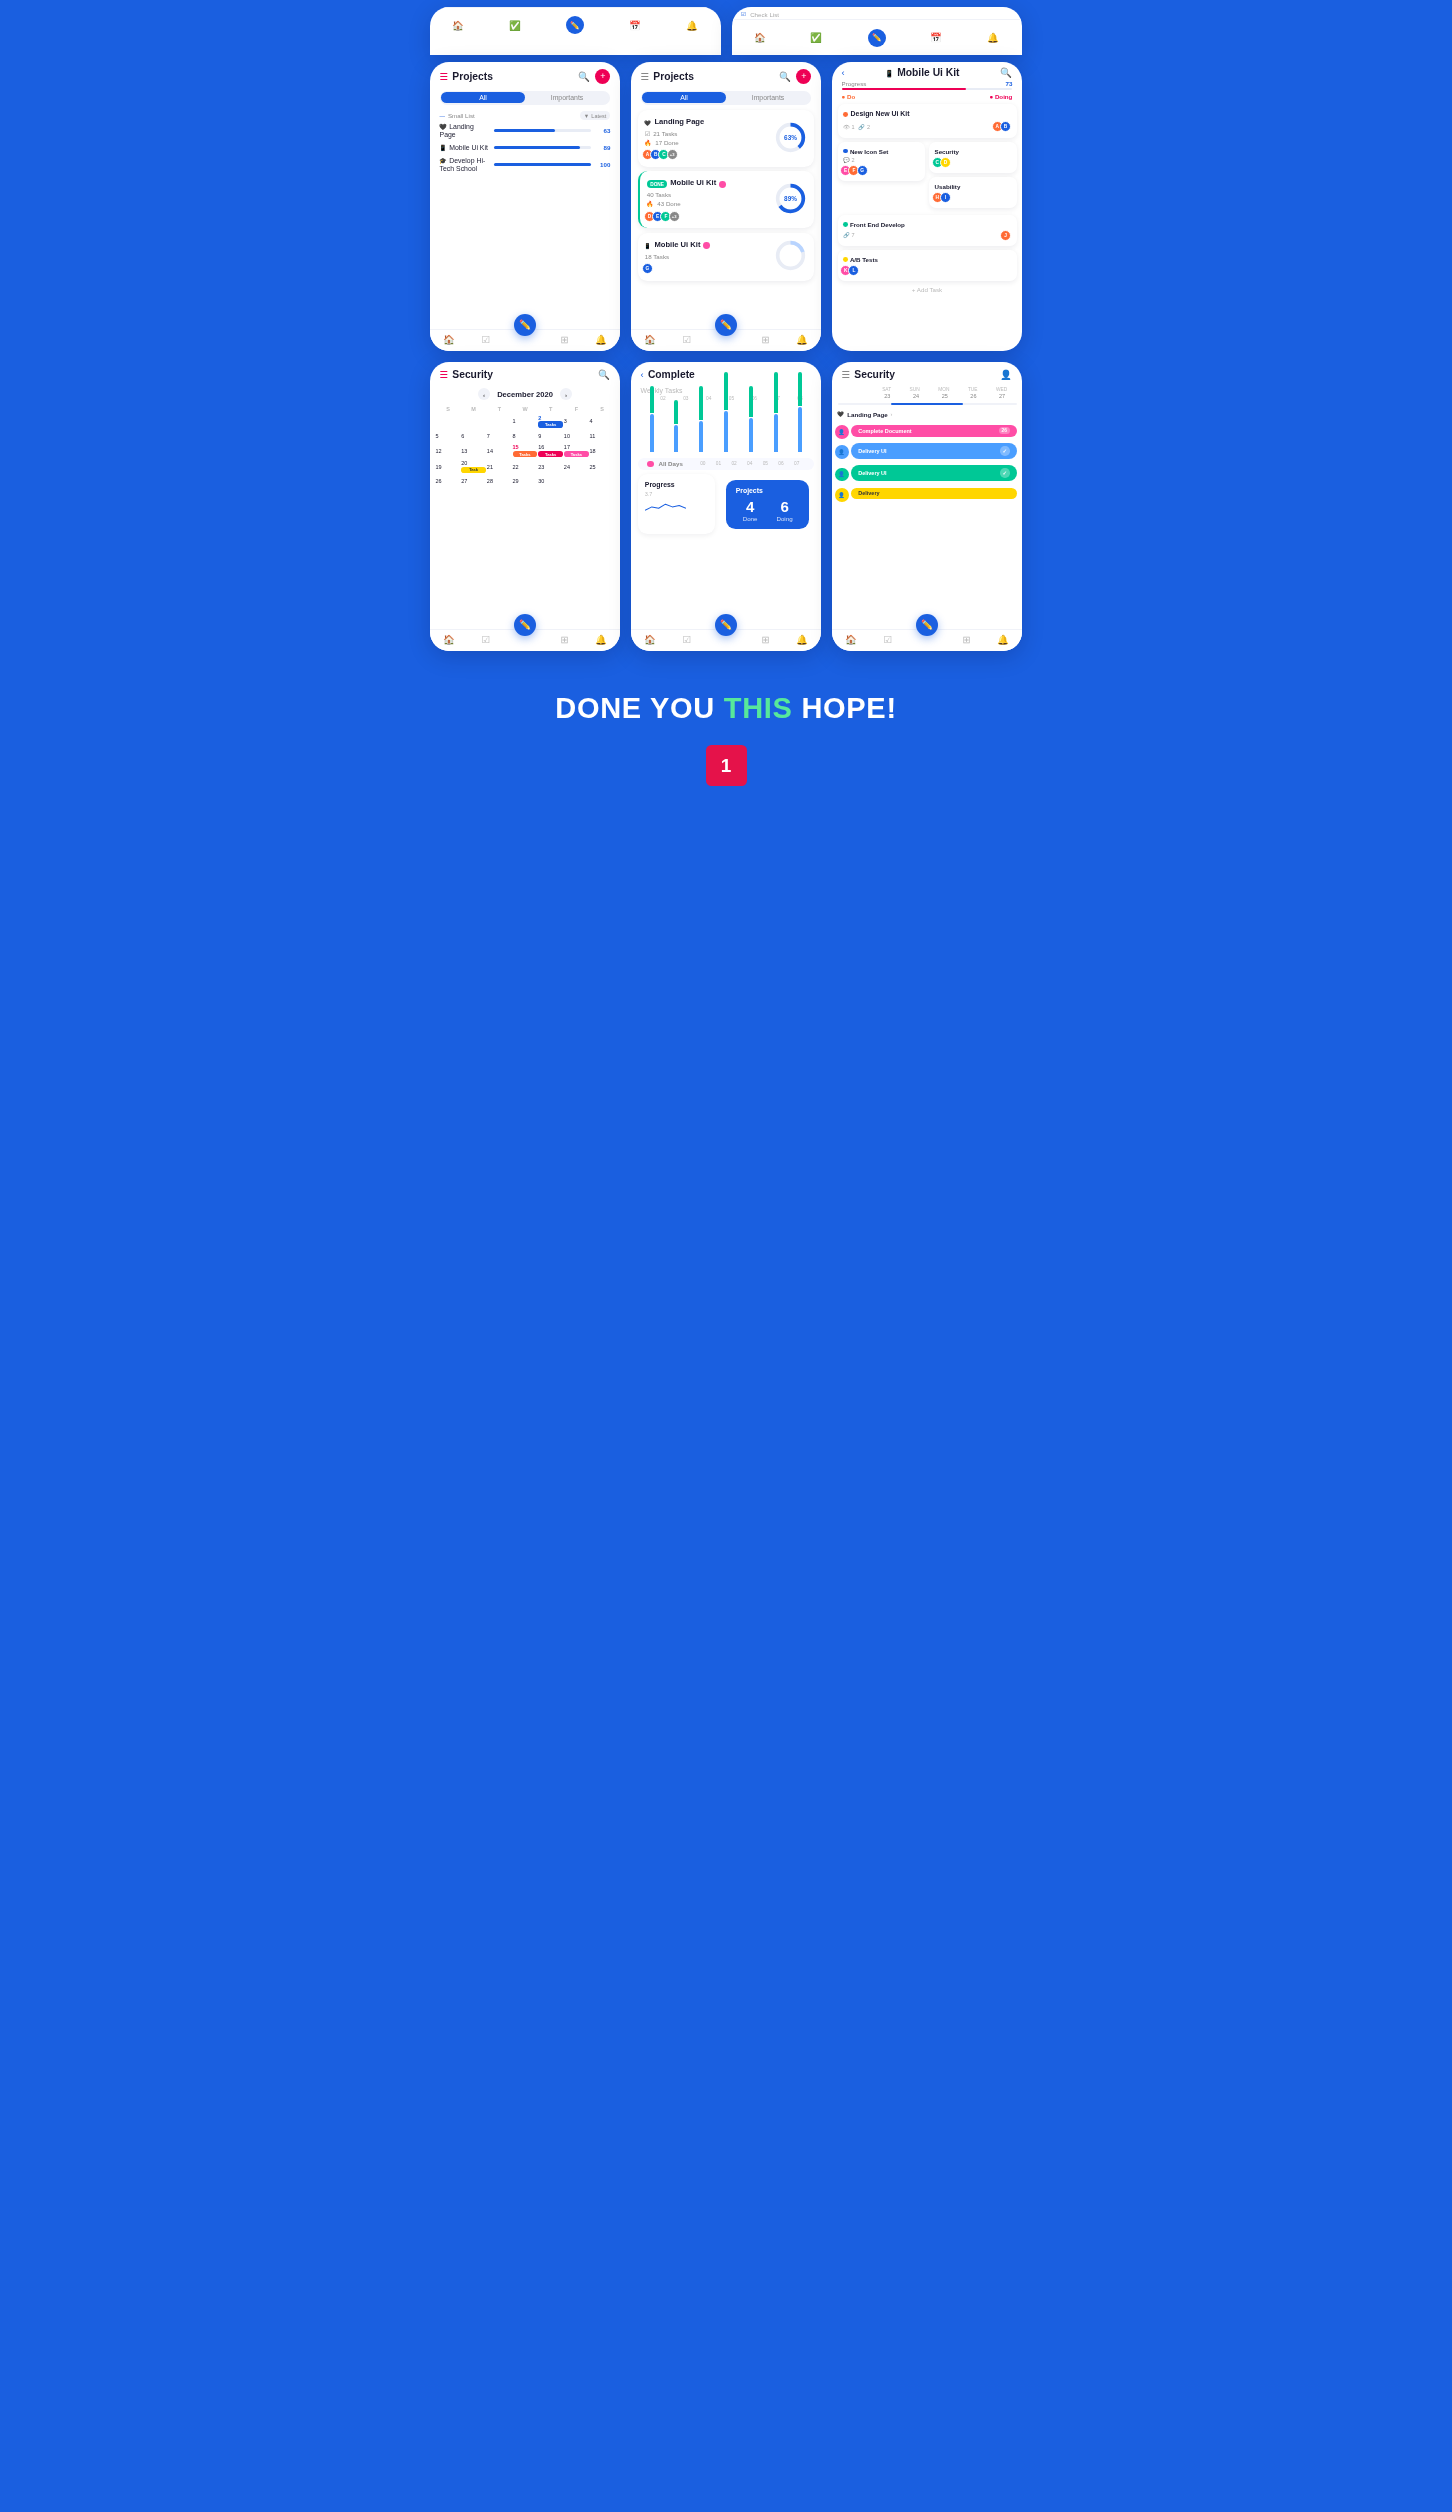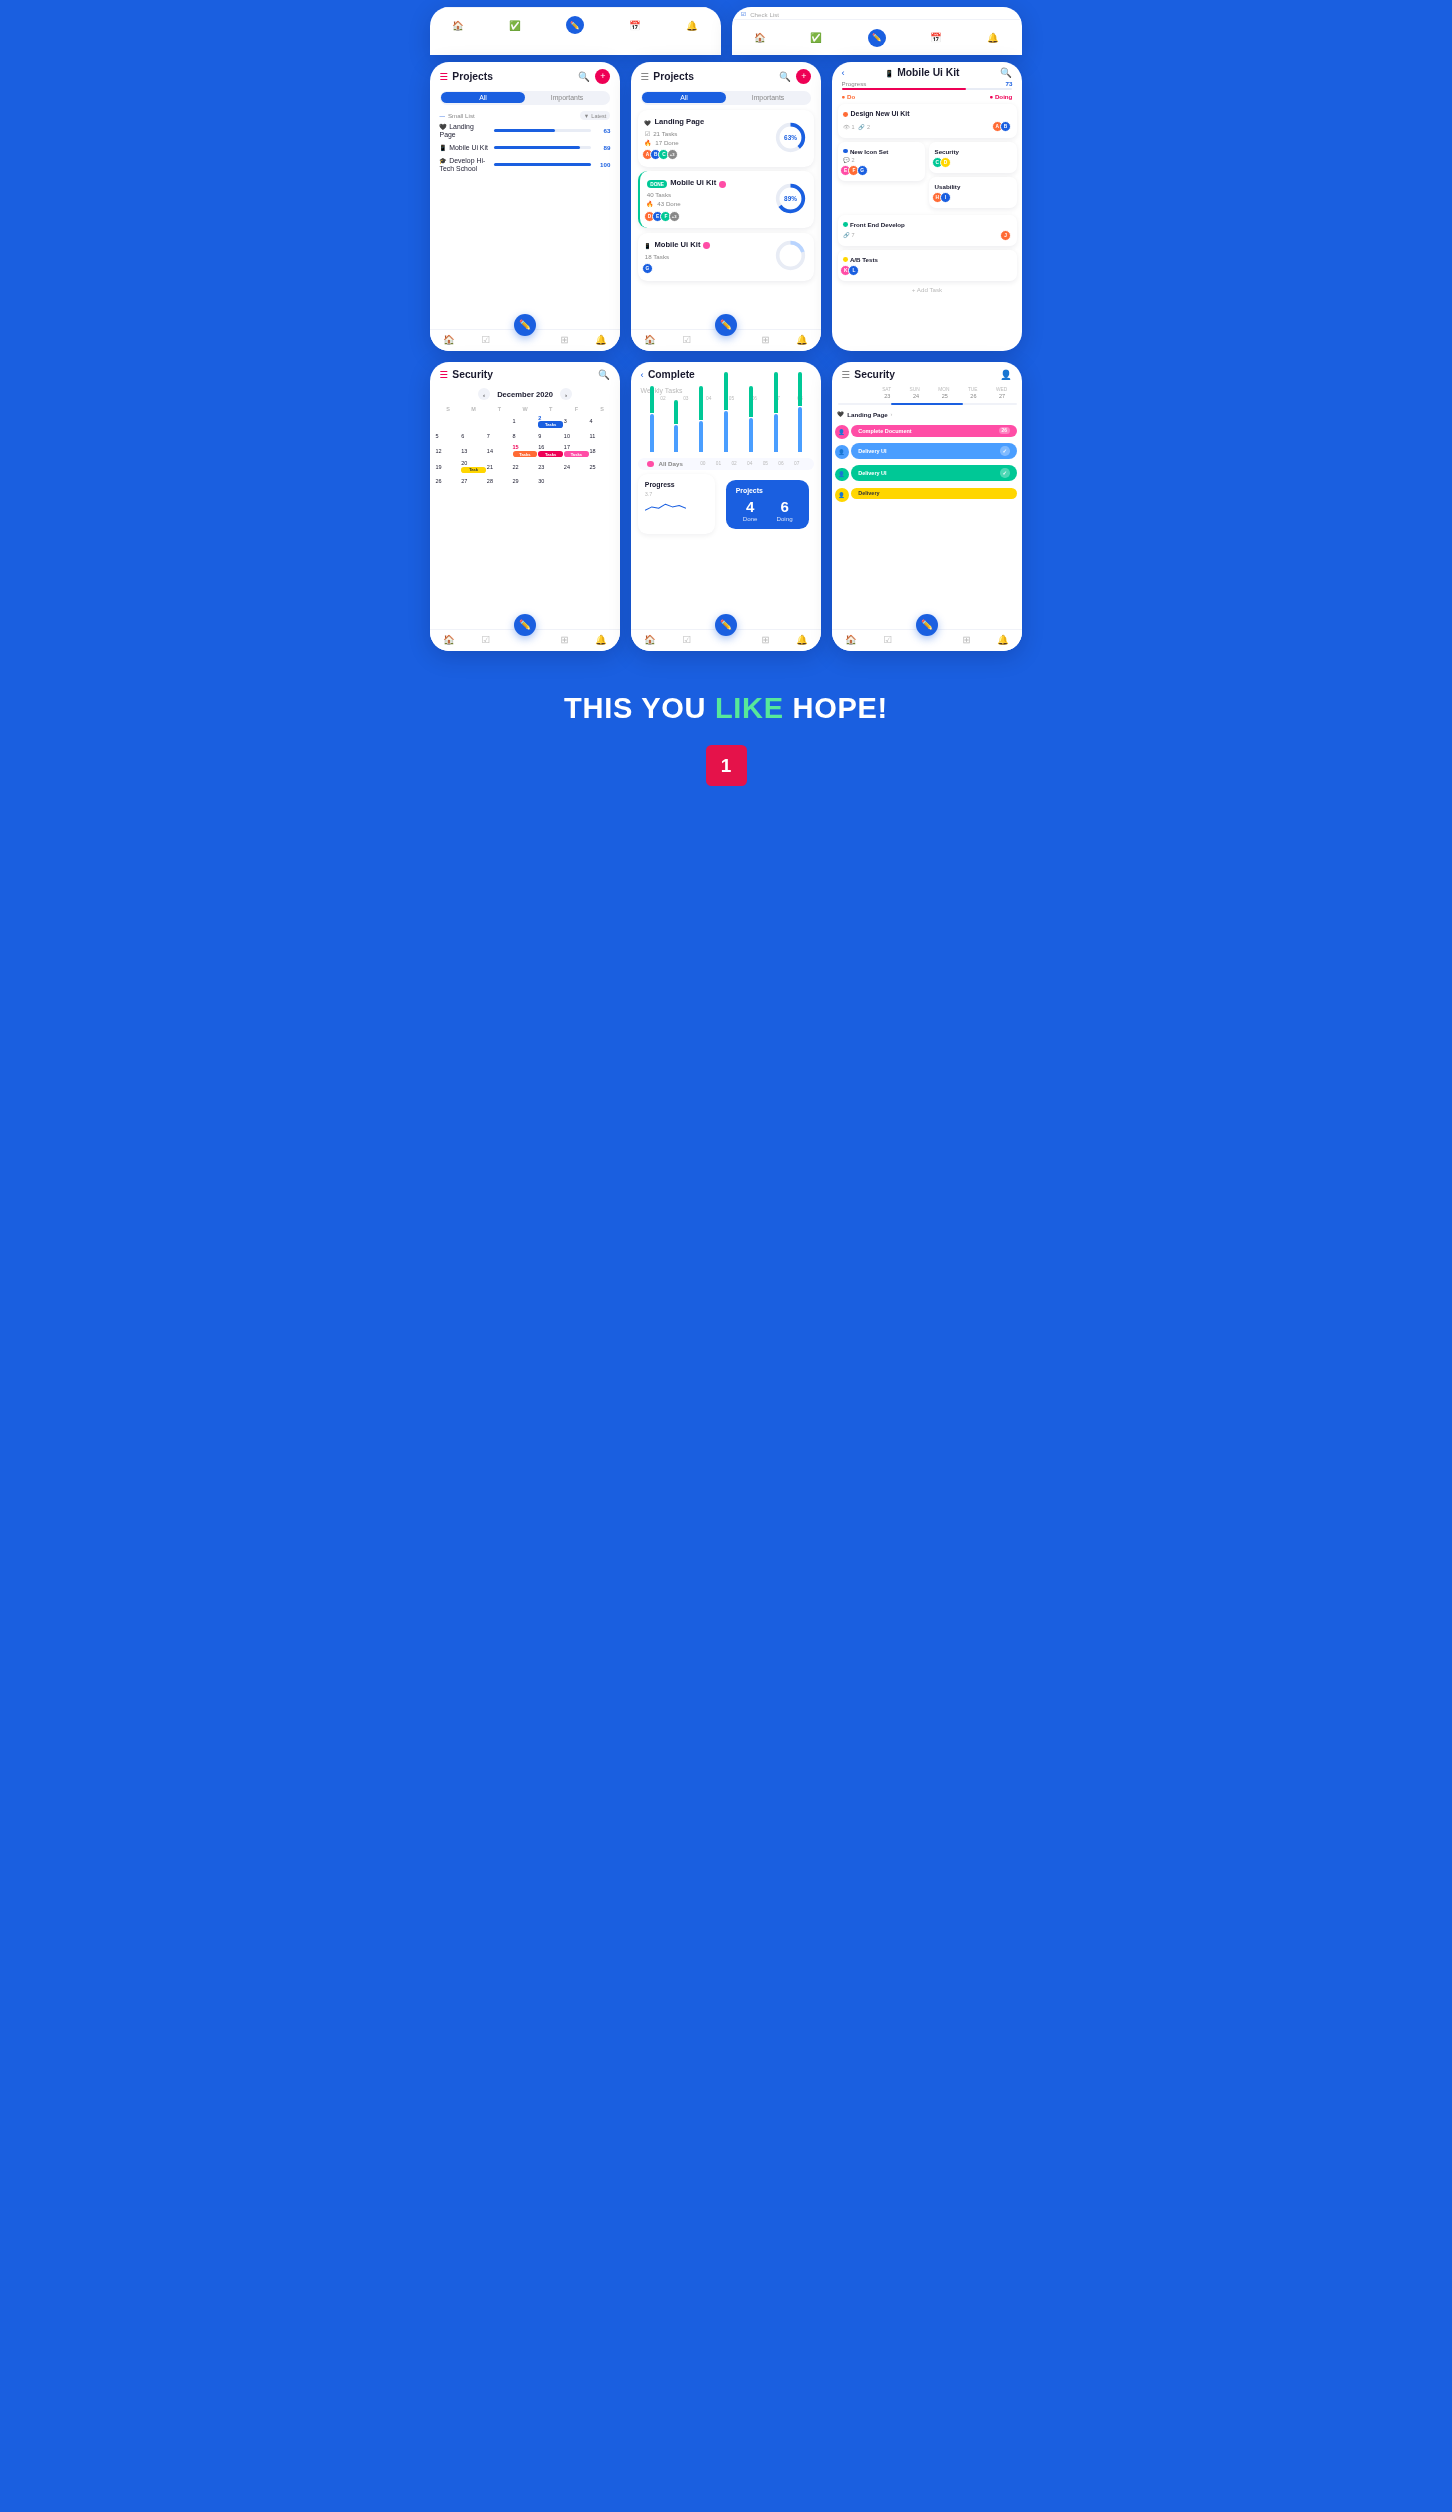--- a/index.html
+++ b/index.html
@@ -872,21 +872,21 @@
         <span class="bnav-icon">⊞</span>
         <span class="bnav-icon">🔔</span>
         <div class="fab-btn">✏️</div>
       </div>
     </div>
 
   </div>
 
   <div class="footer-section">
     <div class="hope-text">
-      <span>THIS YOU </span><span class="hope-like">LIKE</span><span> HOPE!</span>
+      <span>DONE YOU </span><span class="hope-like">THIS</span><span> HOPE!</span>
     </div>
     <div class="page-badge">
       <span>1</span>
     </div>
   </div>
 
 </div>
 
 
 </body></html>

